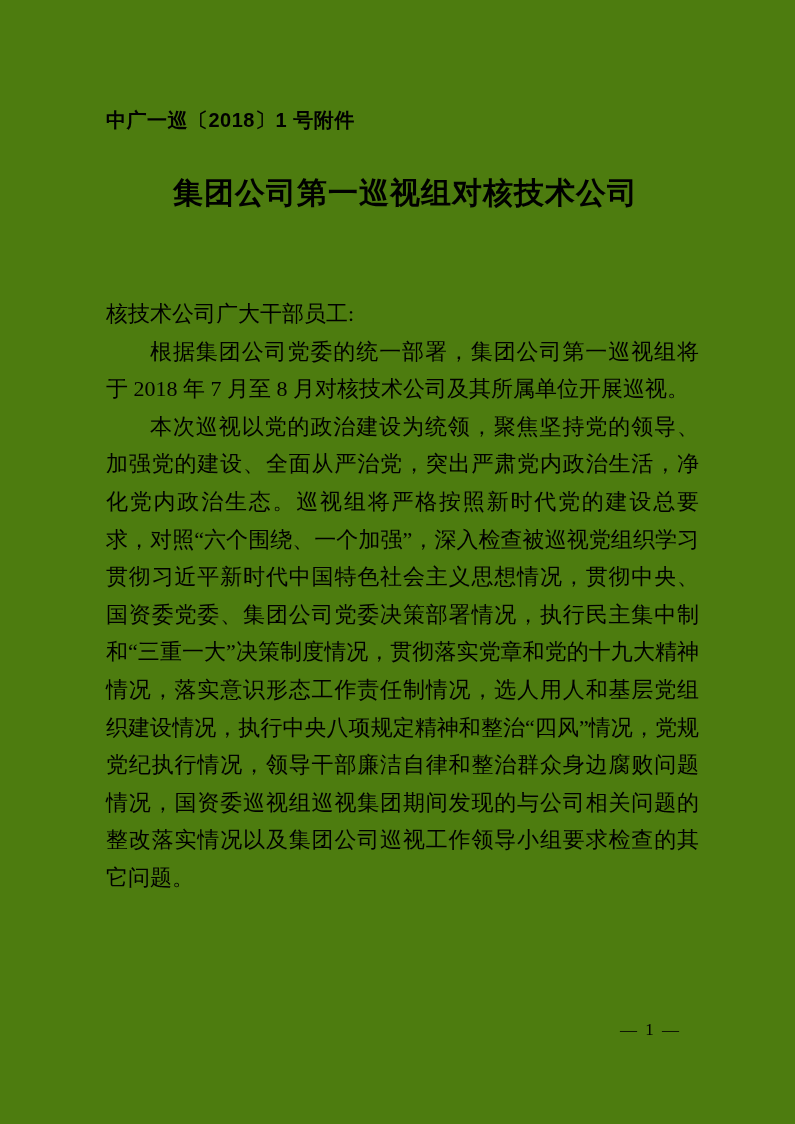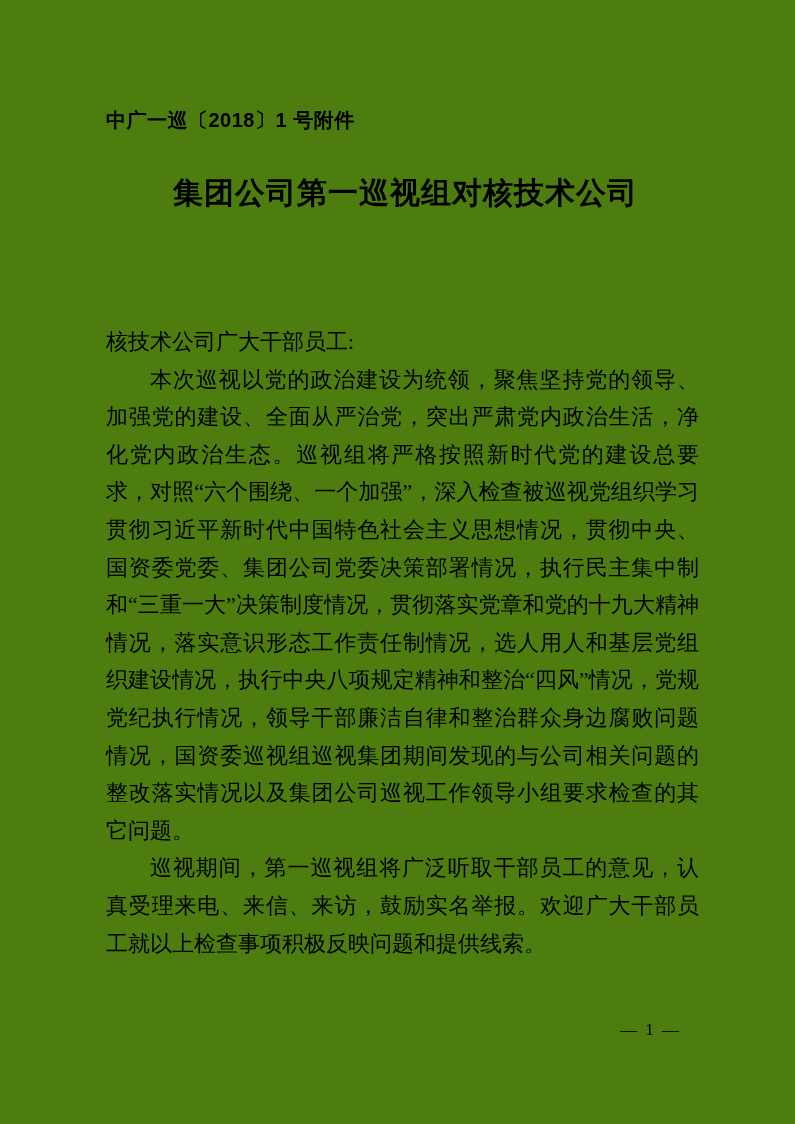--- a/index.html
+++ b/index.html
@@ -50,21 +50,20 @@
     text-align: justify;
     text-justify: inter-character;
   }
   .body-text p {
     margin: 0;
     padding: 0;
     text-indent: 2em;
   }
   .body-text p.salutation {
     text-indent: 0;
-    margin-top: 28px;
   }
   .page-number {
     position: absolute;
     right: 114px;
     top: 1018px;
     font-family: "Liberation Serif", "DejaVu Serif", serif;
     font-size: 17px;
     line-height: 24px;
     letter-spacing: 2px;
     white-space: nowrap;
@@ -76,19 +75,19 @@
 <div class="page">
 
   <div class="doc-number">中广一巡〔2018〕1 号附件</div>
 
   <div class="title-block">
     <div>集团公司第一巡视组对核技术公司</div>
   </div>
 
   <div class="body-text">
     <p class="salutation">核技术公司广大干部员工:</p>
+    <p>根据集团公司党委的统一部署，集团公司第一巡视组将于 2018 年 7 月至 8 月对核技术公司及其所属单位开展巡视。</p>
     <p>本次巡视以党的政治建设为统领，聚焦坚持党的领导、加强党的建设、全面从严治党，突出严肃党内政治生活，净化党内政治生态。巡视组将严格按照新时代党的建设总要求，对照“六个围绕、一个加强”，深入检查被巡视党组织学习贯彻习近平新时代中国特色社会主义思想情况，贯彻中央、国资委党委、集团公司党委决策部署情况，执行民主集中制和“三重一大”决策制度情况，贯彻落实党章和党的十九大精神情况，落实意识形态工作责任制情况，选人用人和基层党组织建设情况，执行中央八项规定精神和整治“四风”情况，党规党纪执行情况，领导干部廉洁自律和整治群众身边腐败问题情况，国资委巡视组巡视集团期间发现的与公司相关问题的整改落实情况以及集团公司巡视工作领导小组要求检查的其它问题。</p>
-    <p>巡视期间，第一巡视组将广泛听取干部员工的意见，认真受理来电、来信、来访，鼓励实名举报。欢迎广大干部员工就以上检查事项积极反映问题和提供线索。</p>
   </div>
 
   <div class="page-number">— 1 —</div>
 
 </div>
 
 </body></html>

